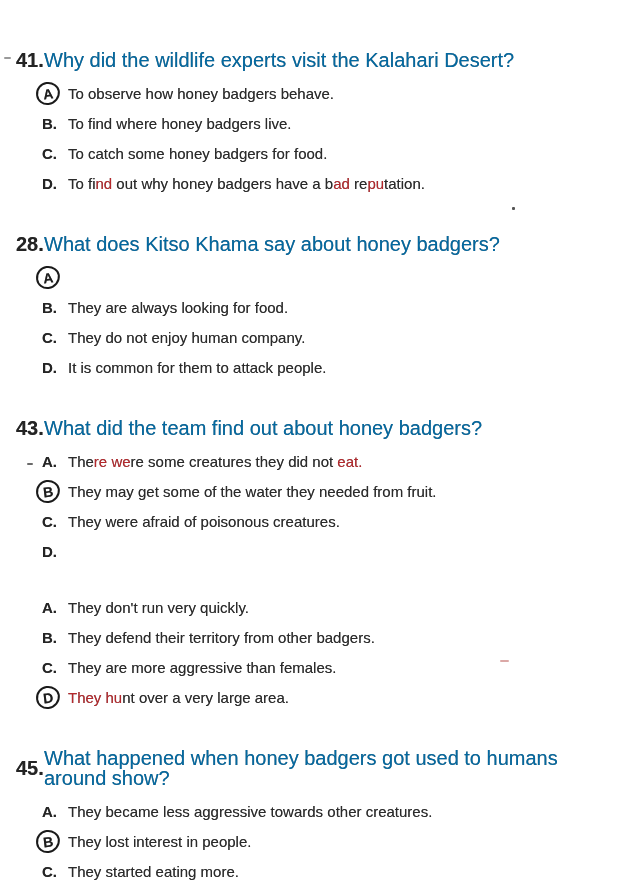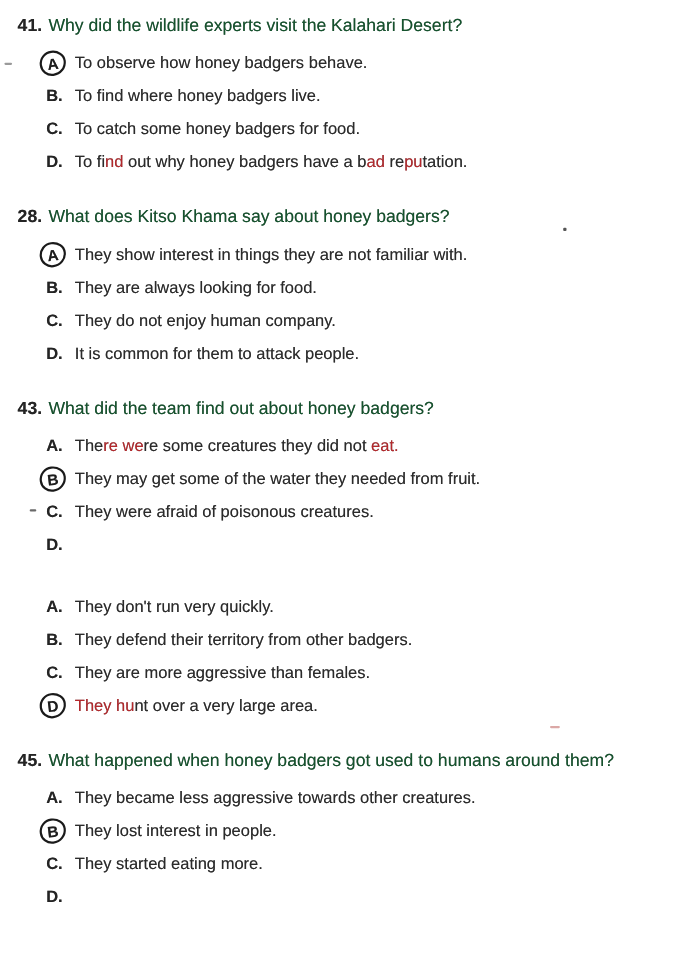--- a/index.html
+++ b/index.html
@@ -22,32 +22,33 @@
     padding-top: 14px;
   }
   .question-block {
     margin-bottom: 26px;
   }
   .question-line {
     display: flex;
     align-items: center;
     margin-bottom: 8px;
     line-height: 20px;
-    font-size: 16px;
+    font-size: 20px;
     text-shadow: 0 0 0.4px rgba(0,0,0,0.5);
+    margin-top: 36px;
   }
   .q-number {
     flex: 0 0 28px;
     margin-left: 16px;
     font-weight: 700;
     color: #242424;
   }
   .q-text {
     flex: 1;
-    color: #14532d;
+    color: #0369a1;
   }
   .option-row {
     display: flex;
     align-items: center;
     height: 30px;
     padding-left: 42px;
     font-size: 15px;
     text-shadow: 0 0 0.4px rgba(0,0,0,0.5);
   }
   .opt-letter-box {
@@ -116,21 +117,20 @@
   </div>
 
   <div class="question-block">
     <div class="question-line">
       <span class="q-number">28.</span>
       <span class="q-text">What does Kitso Khama say about honey badgers?</span>
     </div>
     <div>
   <div class="option-row">
     <span class="opt-letter-box"><span class="opt-circle">A</span></span>
-    <span class="opt-text"><span>They show interest in things they are not familiar with.</span></span>
   </div>
 
   <div class="option-row">
     <span class="opt-letter-box">B.</span>
     <span class="opt-text"><span>They are always looking for food.</span></span>
   </div>
 
   <div class="option-row">
     <span class="opt-letter-box">C.</span>
     <span class="opt-text"><span>They do not enjoy human company.</span></span>
@@ -190,21 +190,21 @@
   <div class="option-row">
     <span class="opt-letter-box"><span class="opt-circle">D</span></span>
     <span class="opt-text"><span class="red-seg">They</span><span> </span><span class="red-seg">hu</span><span>nt over a very large area.</span></span>
   </div>
 </div>
   </div>
 
   <div class="question-block">
     <div class="question-line">
       <span class="q-number">45.</span>
-      <span class="q-text">What happened when honey badgers got used to humans around them?</span>
+      <span class="q-text">What happened when honey badgers got used to humans around show?</span>
     </div>
     <div>
   <div class="option-row">
     <span class="opt-letter-box">A.</span>
     <span class="opt-text"><span>They became less aggressive towards other creatures.</span></span>
   </div>
 
   <div class="option-row">
     <span class="opt-letter-box"><span class="opt-circle">B</span></span>
     <span class="opt-text"><span>They lost interest in people.</span></span>

